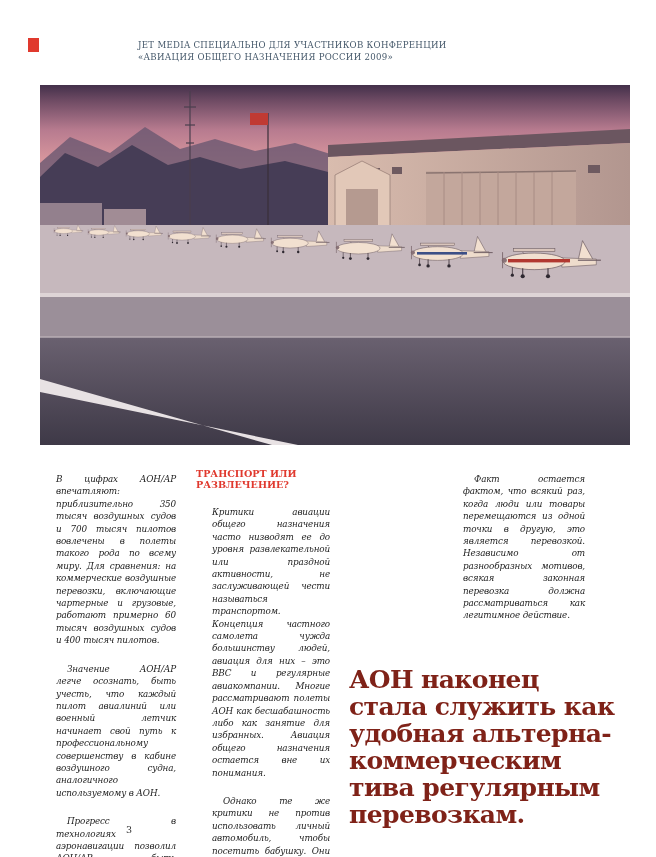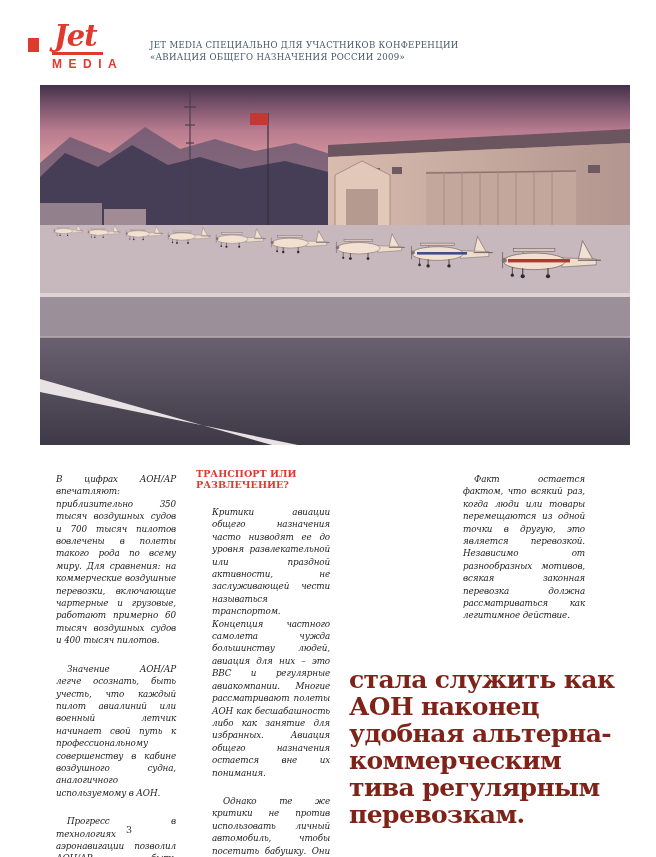--- a/index.html
+++ b/index.html
@@ -14,21 +14,21 @@
   .logo-script{
     font-family:"DejaVu Serif", serif;font-style:italic;font-weight:bold;
     font-size:29px;line-height:29px;color:#e0392e;letter-spacing:-1px;
     border-bottom:3px solid #e0392e;display:inline-block;padding:0 6px 1px 2px;
   }
   .logo-letters{
     font-family:"Liberation Sans", sans-serif;font-weight:bold;
     font-size:12px;color:#e0392e;letter-spacing:6.5px;margin-top:2px;white-space:nowrap;
   }
   .tagline{
-    position:absolute;left:150px;top:40px;width:340px;
+    position:absolute;left:138px;top:40px;width:340px;
     font-family:"DejaVu Serif", serif;font-size:8.6px;line-height:11.5px;
     color:#46596b;letter-spacing:0.3px;
   }
   
   .photo{position:absolute;left:40px;top:85px;width:590px;height:360px;margin:0;padding:0;}
   .photo svg{display:block;}
   
   .col{
     position:absolute;top:457px;font-size:8.8px;line-height:12.4px;
     text-align:justify;letter-spacing:-0.15px;color:#1c1c1c;
@@ -54,24 +54,20 @@
     position:absolute;left:126px;top:824px;
     font-size:9.5px;color:#333;font-family:"DejaVu Serif", serif;
   }
 </style>
 </head>
 <body>
 
 <div class="page">
 
   <div class="brand-square"></div>
-  <div class="logo">
-    <span class="logo-script">Jet</span>
-    <div class="logo-letters">MEDIA</div>
-  </div>
   <div class="tagline">
     <div>JET MEDIA СПЕЦИАЛЬНО ДЛЯ УЧАСТНИКОВ КОНФЕРЕНЦИИ</div>
     <div>«АВИАЦИЯ ОБЩЕГО НАЗНАЧЕНИЯ РОССИИ 2009»</div>
   </div>
 
   <figure class="photo">
     <svg width="590" height="360" viewBox="0 0 590 360">
       <defs>
         <linearGradient id="sky" x1="0" y1="0" x2="0" y2="1">
           <stop offset="0" stop-color="#43304a"></stop>
@@ -185,22 +181,22 @@
     <h2 class="subhead">ТРАНСПОРТ ИЛИ РАЗВЛЕЧЕНИЕ?</h2>
     <p>Критики авиации общего назначения часто низводят ее до уровня развлекательной или праздной активности, не заслуживающей чести называться транспортом. Концепция частного самолета чужда большинству людей, авиация для них – это ВВС и регулярные авиакомпании. Многие рассматривают полеты АОН как бесшабашность либо как занятие для избранных. Авиация общего назначения остается вне их понимания.</p>
     <p class="indent">Однако те же критики не против использовать личный автомобиль, чтобы посетить бабушку. Они ожидают получить преимущества основных дорог, системы надзора за соблюдением правил дорожного движения, инфраструктуры безопасности – одним словом, желают быть выгодопреобретателями основной системы транспорта.</p>
   </div>
 
   <div class="col col3">
     <p class="indent">Факт остается фактом, что всякий раз, когда люди или товары перемещаются из одной точки в другую, это является перевозкой. Независимо от разнообразных мотивов, всякая законная перевозка должна рассматриваться как легитимное действие.</p>
   </div>
 
   <div class="pull-quote">
+    <div>АОН наконец</div>
     <div>стала служить как</div>
-    <div>АОН наконец</div>
     <div>удобная альтерна-</div>
     <div>коммерческим</div>
     <div>тива регулярным</div>
     <div>перевозкам.</div>
   </div>
 
   <span class="footer-page-number">3</span>
 
 </div>
 

